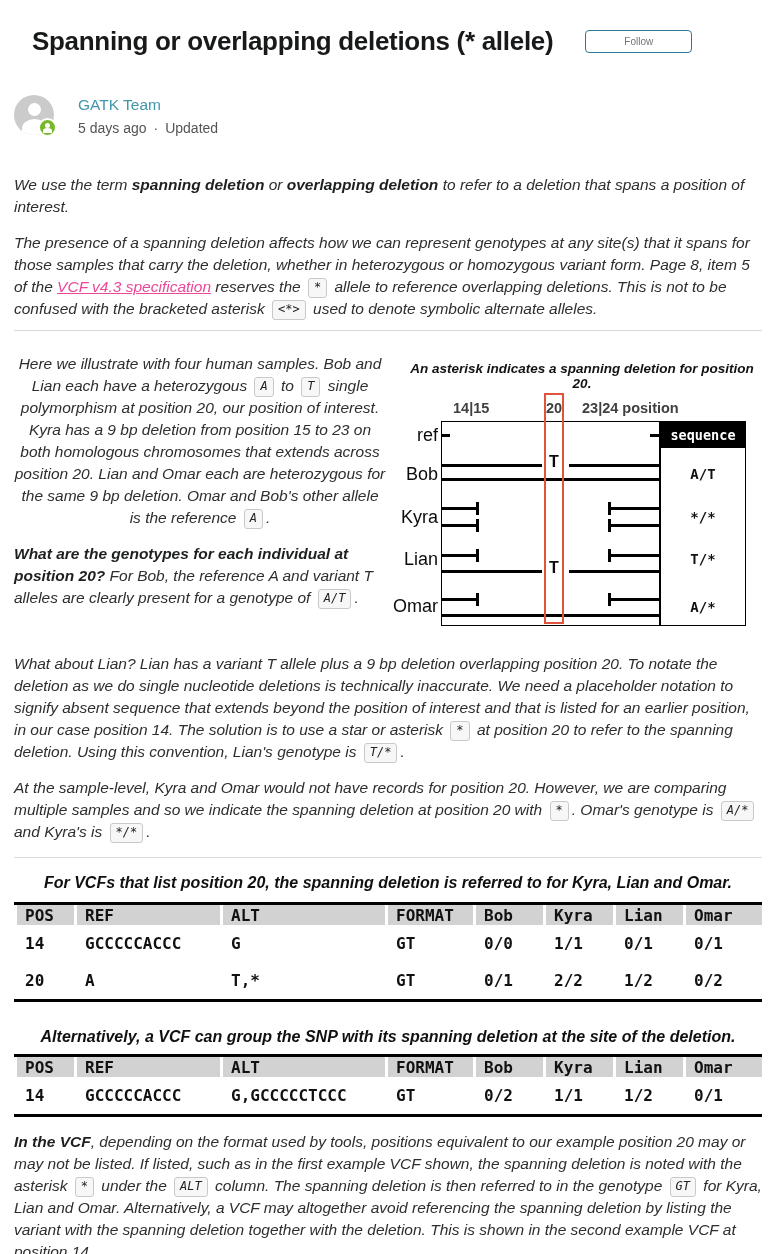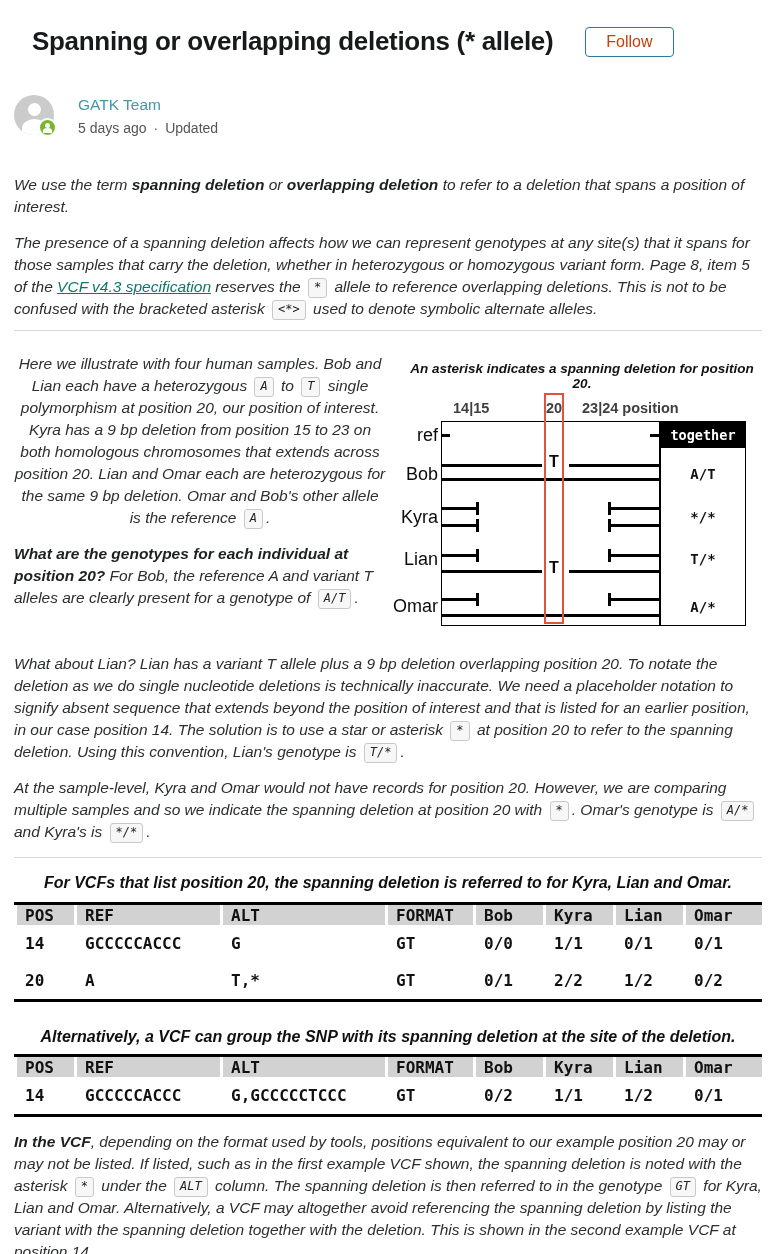--- a/index.html
+++ b/index.html
@@ -1,42 +1,42 @@
 <!DOCTYPE html>
 <html><head>
 <meta charset="utf-8">
 <style>
   html,body{margin:0;padding:0;background:#fff;}
   body{width:776px;height:1254px;overflow:hidden;font-family:"Liberation Sans",sans-serif;color:#2d2e2f;}
   .page{padding:6px 14px 0 14px;}
   
   .title-row{display:flex;align-items:center;gap:14px;margin-top:2px;}
   h1{font-size:26px;font-weight:700;color:#17191a;margin:18px;letter-spacing:-0.3px;}
-  .follow-btn{border:1px solid #2c7b94;color:#c2410c;background:#fff;border-radius:4px;
-    padding:5px 20px;font-size:16px;font-family:inherit;cursor:pointer;}
+  .follow-btn{border:1px solid #2c7b94;color:#737373;background:#fff;border-radius:4px;
+    padding:5px 38px;font-size:10px;font-family:inherit;cursor:pointer;}
   .author-row{display:flex;margin-top:20px;}
   .avatar{position:relative;width:40px;height:40px;flex:none;}
   .avatar-circle{width:40px;height:40px;border-radius:50%;background:#cbcbcb;overflow:hidden;position:relative;}
   .avatar-head{position:absolute;left:14px;top:8px;width:13px;height:13px;border-radius:50%;background:#fff;}
   .avatar-body{position:absolute;left:8px;top:24px;width:25px;height:18px;border-radius:50% 50% 0 0;background:#fff;}
   .badge{position:absolute;right:-3px;bottom:-2px;width:15px;height:15px;border-radius:50%;
     background:#77b82a;border:2px solid #fff;}
   .badge-head{position:absolute;left:5px;top:3px;width:5px;height:5px;border-radius:50%;background:#fff;}
   .badge-body{position:absolute;left:3px;top:8px;width:9px;height:5px;border-radius:50% 50% 0 0;background:#fff;}
   .author-info{margin-left:24px;}
   .author-name{color:#4396ab;font-size:15.5px;text-decoration:none;display:inline-block;margin-top:1px;}
   .author-meta{font-size:14px;color:#555;margin-top:6px;}
   .meta-sep{margin:0 7px;color:#555;}
   
   p.bp{font-size:15.5px;line-height:22px;margin:14px 0 0 0;color:#2d2e2f;font-style:italic;}
   .b{font-weight:700;color:#1d1f20;}
   .chip{display:inline-block;font-family:"DejaVu Sans Mono","Liberation Mono",monospace;font-size:12px;
     line-height:15px;background:#f7f7f7;border:1px solid #c9c9c9;border-radius:3px;padding:1px 5px 2px 5px;
     margin:0 3px;color:#222;vertical-align:1px;}
-  .tlink{color:#0f766e;text-decoration:underline;cursor:pointer;}
+  .tlink{color:#ec4899;text-decoration:underline;cursor:pointer;}
   hr{border:none;border-top:1px solid #d9d9d9;margin:0;}
   .hr1{margin-top:10px;}
   .hr2{margin-top:14px;}
   
   .twocol{display:flex;gap:16px;margin-top:14px;}
   .leftcol{width:372px;flex:none;}
   .leftcol p.bp:first-child{margin-top:8px;text-align:center;}
   .rightcol{flex:1;position:relative;}
   .figcaption{font-style:italic;font-weight:700;font-size:13.5px;color:#131313;text-align:center;margin:16px 0 2px 0;}
   .fig{position:relative;width:358px;height:242px;margin-top:2px;}
@@ -144,21 +144,21 @@
         <span class="tbase" style="left:147px;top:166px;">T</span>
         <div class="ln" style="left:167px;top:177px;width:91px;"></div>
 
         <div class="ln" style="left:40px;top:205px;width:36px;"></div>
         <div class="tick" style="left:74px;top:200px;"></div>
         <div class="tick" style="left:206px;top:200px;"></div>
         <div class="ln" style="left:206px;top:205px;width:52px;"></div>
         <div class="ln" style="left:40px;top:221px;width:218px;"></div>
 
         <div class="gcol">
-          <div class="ghead">together</div>
+          <div class="ghead">sequence</div>
           <div class="gval" style="top:44px;">A/T</div>
           <div class="gval" style="top:87px;">*/*</div>
           <div class="gval" style="top:129px;">T/*</div>
           <div class="gval" style="top:177px;">A/*</div>
         </div>
 
         <div class="redrect"></div>
       </div>
     </div>
   </div>

